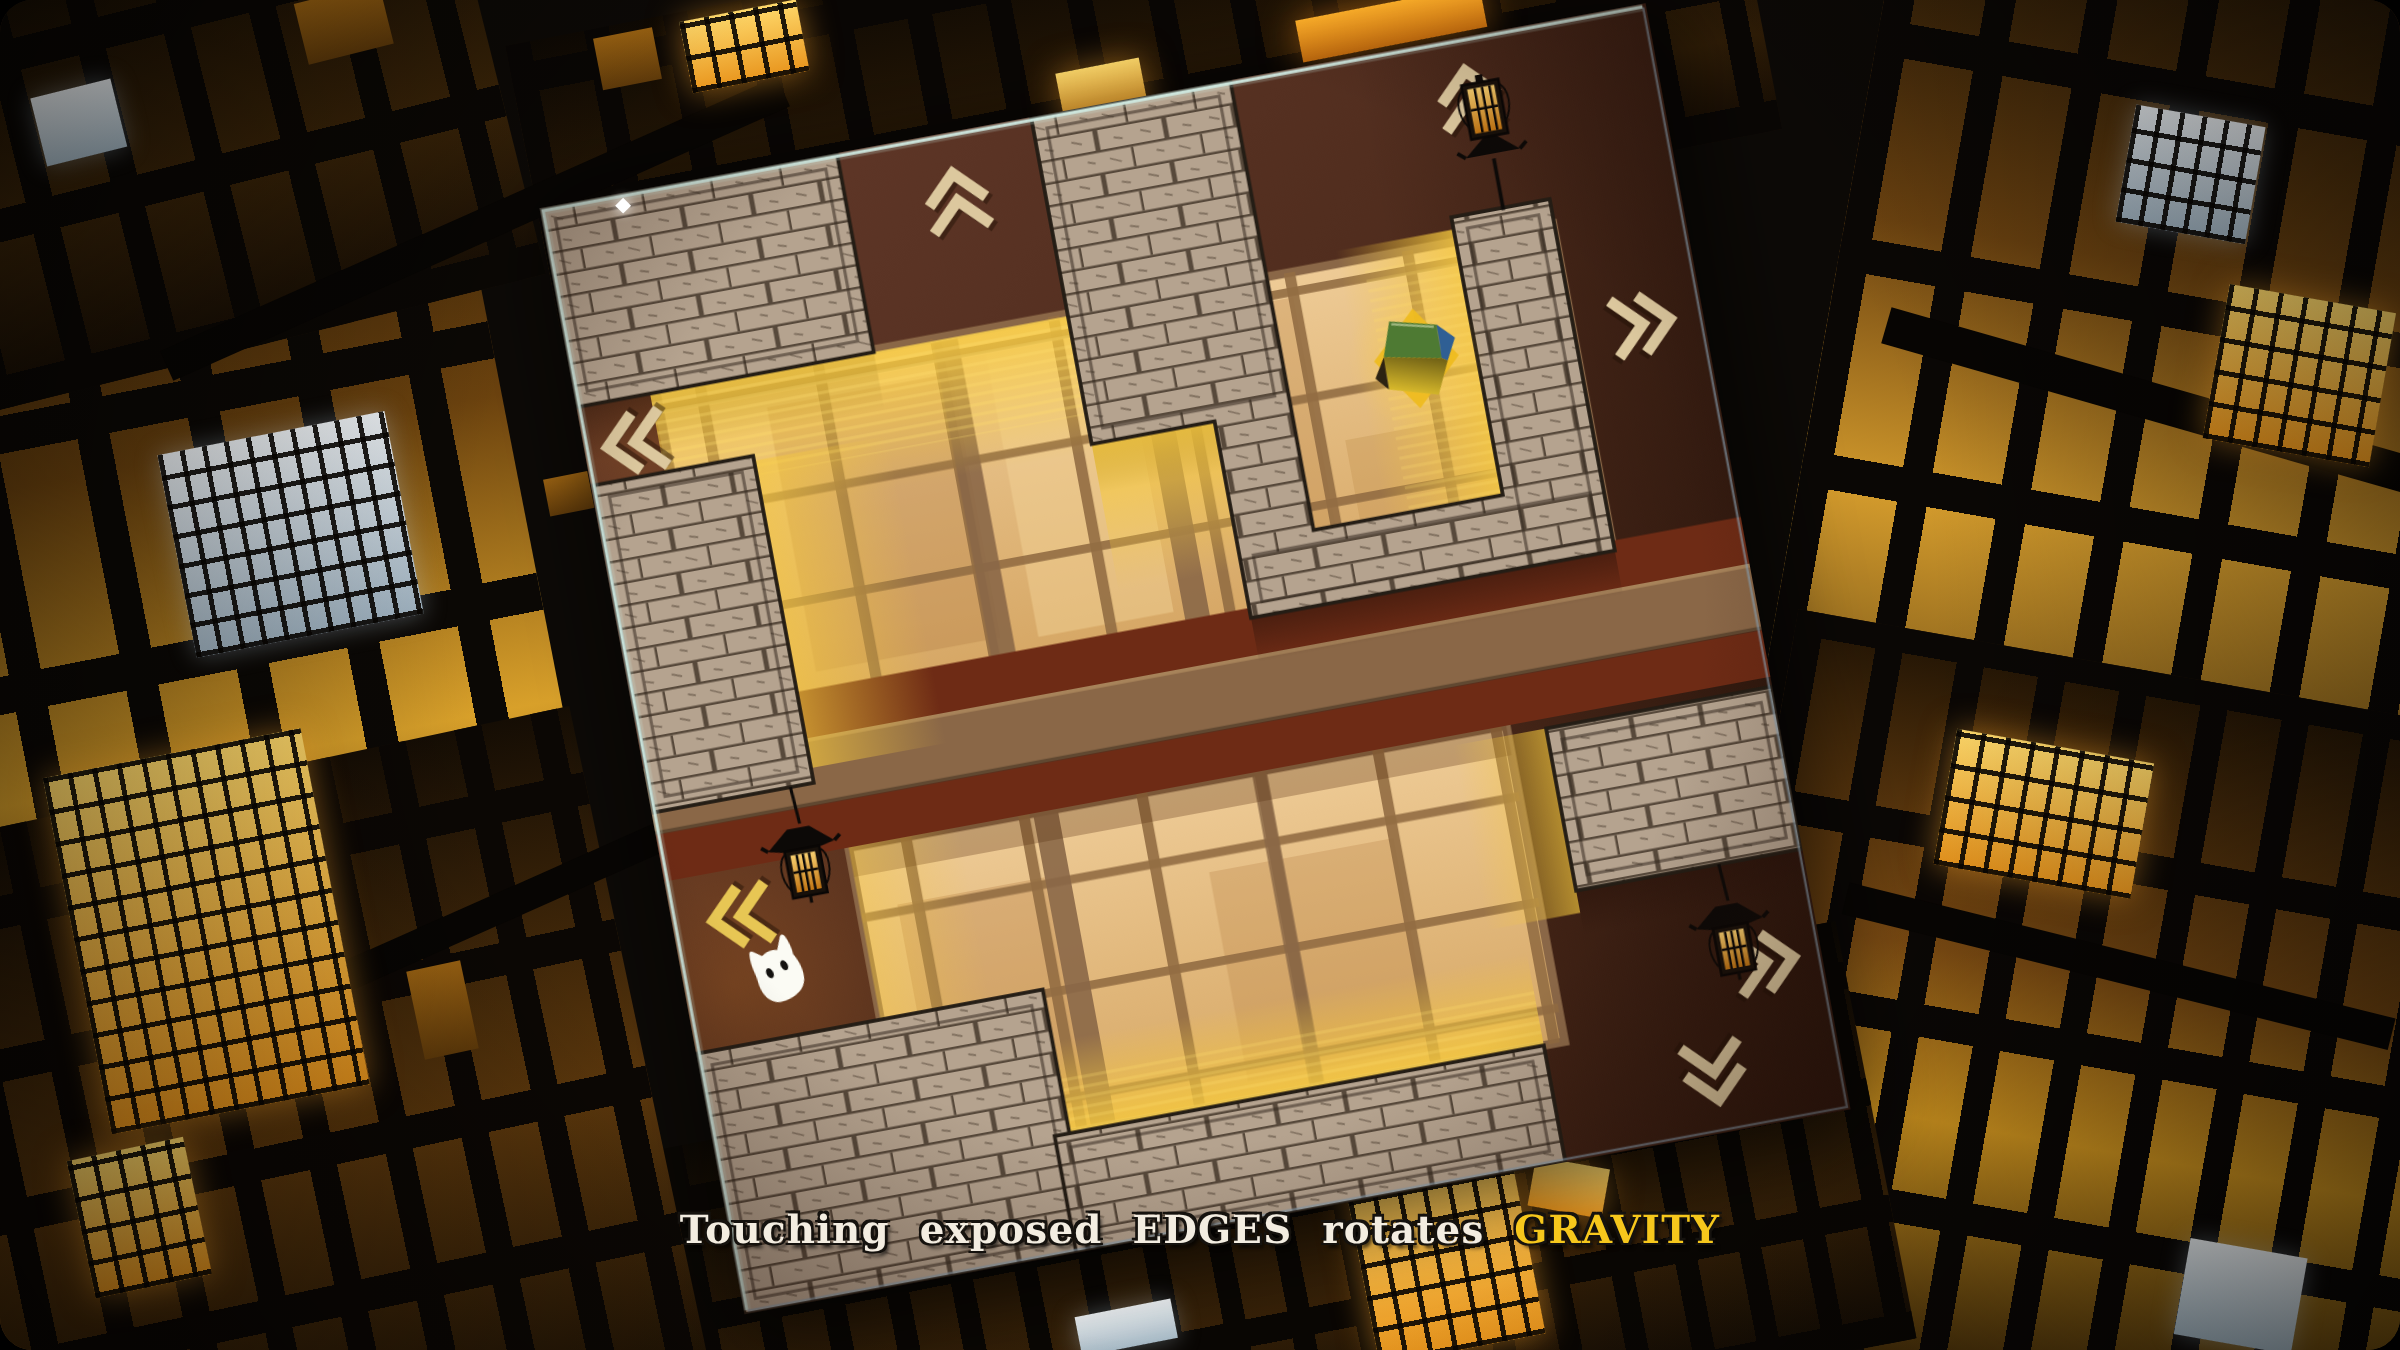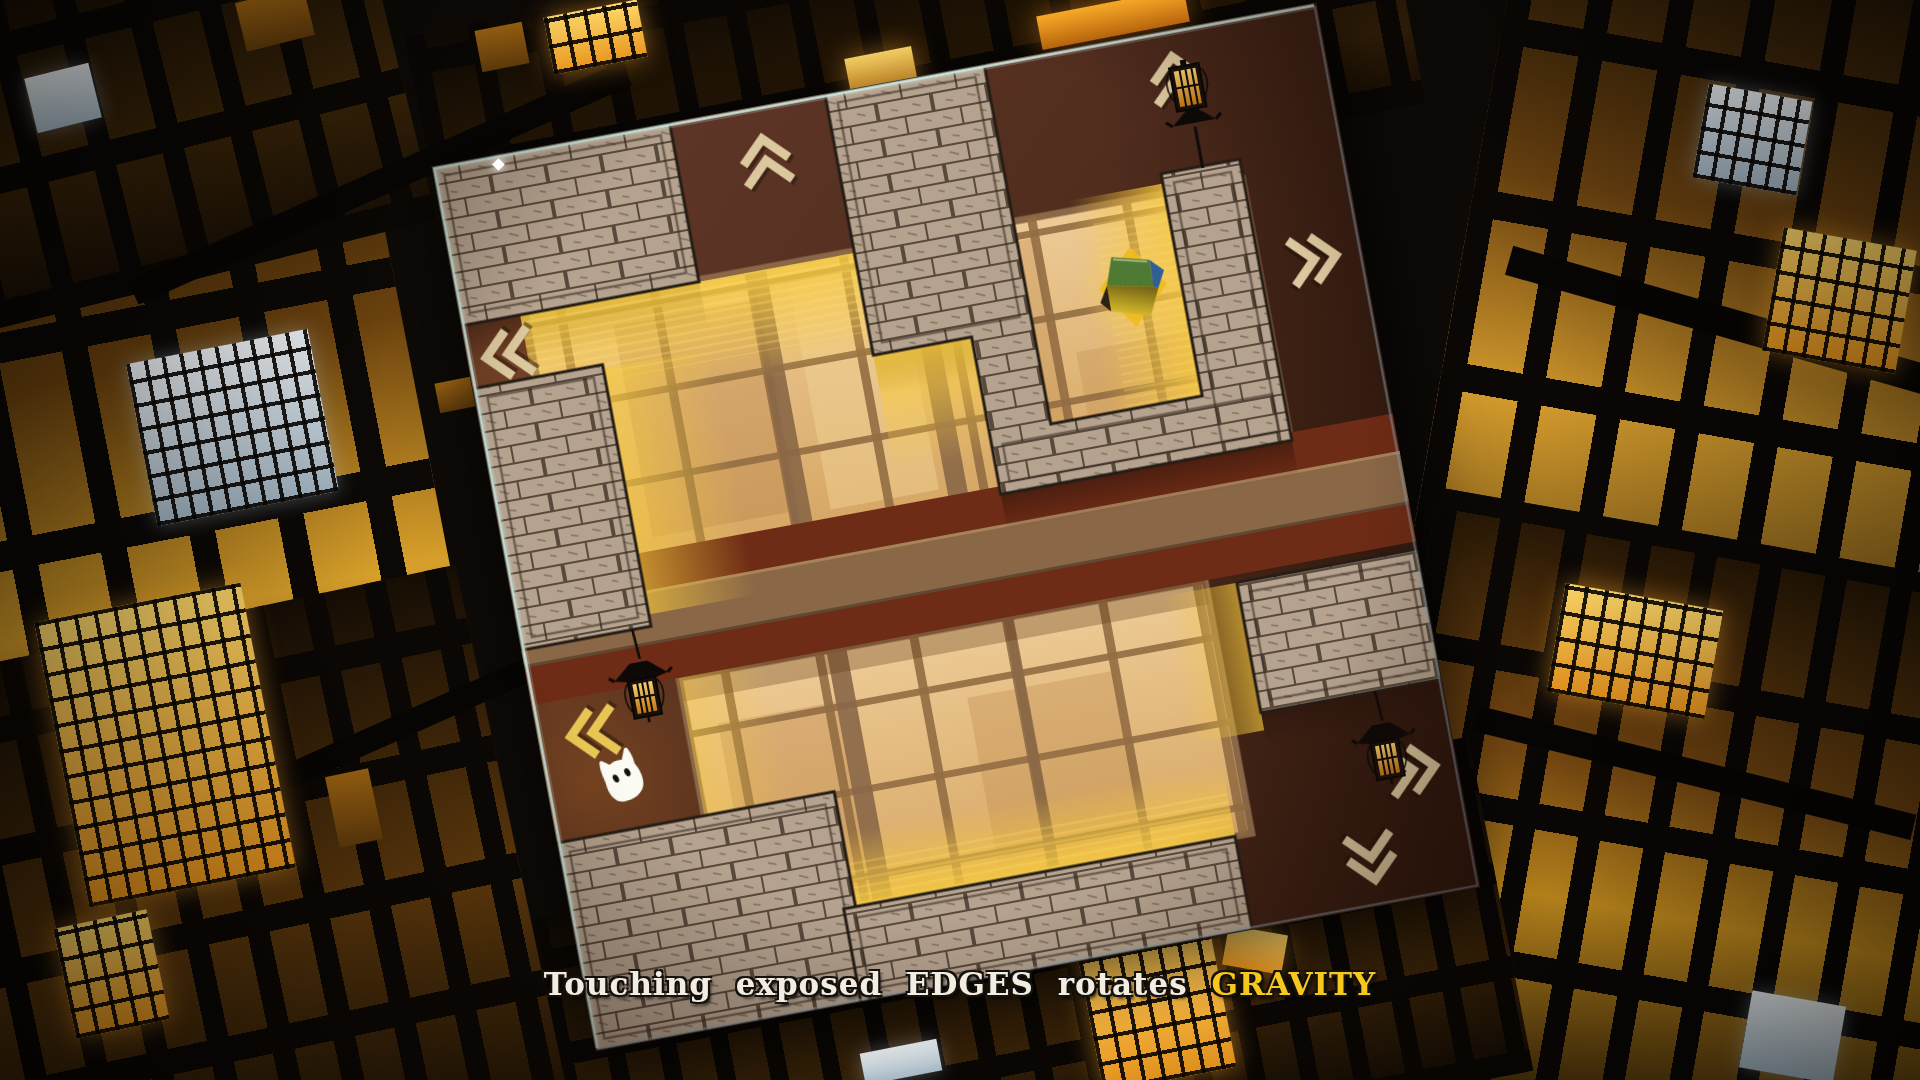--- a/index.html
+++ b/index.html
@@ -1,17 +1,17 @@
 <!DOCTYPE html>
 <html><head>
 <meta charset="utf-8">
 <style>
   html,body{margin:0;padding:0;background:#000;}
   .stage{position:relative;width:1920px;height:1080px;overflow:hidden;background:#0c0906;
-         font-family:"DejaVu Serif",serif;}
+         font-family:"DejaVu Serif",serif;border-radius:26px;}
   
   .city{position:absolute;inset:0;z-index:1;}
   .bldg{position:absolute;}
   .b1{left:-160px;top:30px;width:610px;height:1130px;transform:rotate(-11deg);
       background:
         repeating-linear-gradient(0deg,#0b0805 0 30px,rgba(0,0,0,0) 30px 205px),
         repeating-linear-gradient(90deg,#0b0805 0 26px,rgba(0,0,0,0) 26px 90px),
         linear-gradient(180deg,#241505 0%,#6b420e 30%,#d8a02a 52%,#7a4a10 68%,#1c1004 100%);}
   .b2{left:-60px;top:-80px;width:460px;height:360px;transform:rotate(-14deg);
       background:

